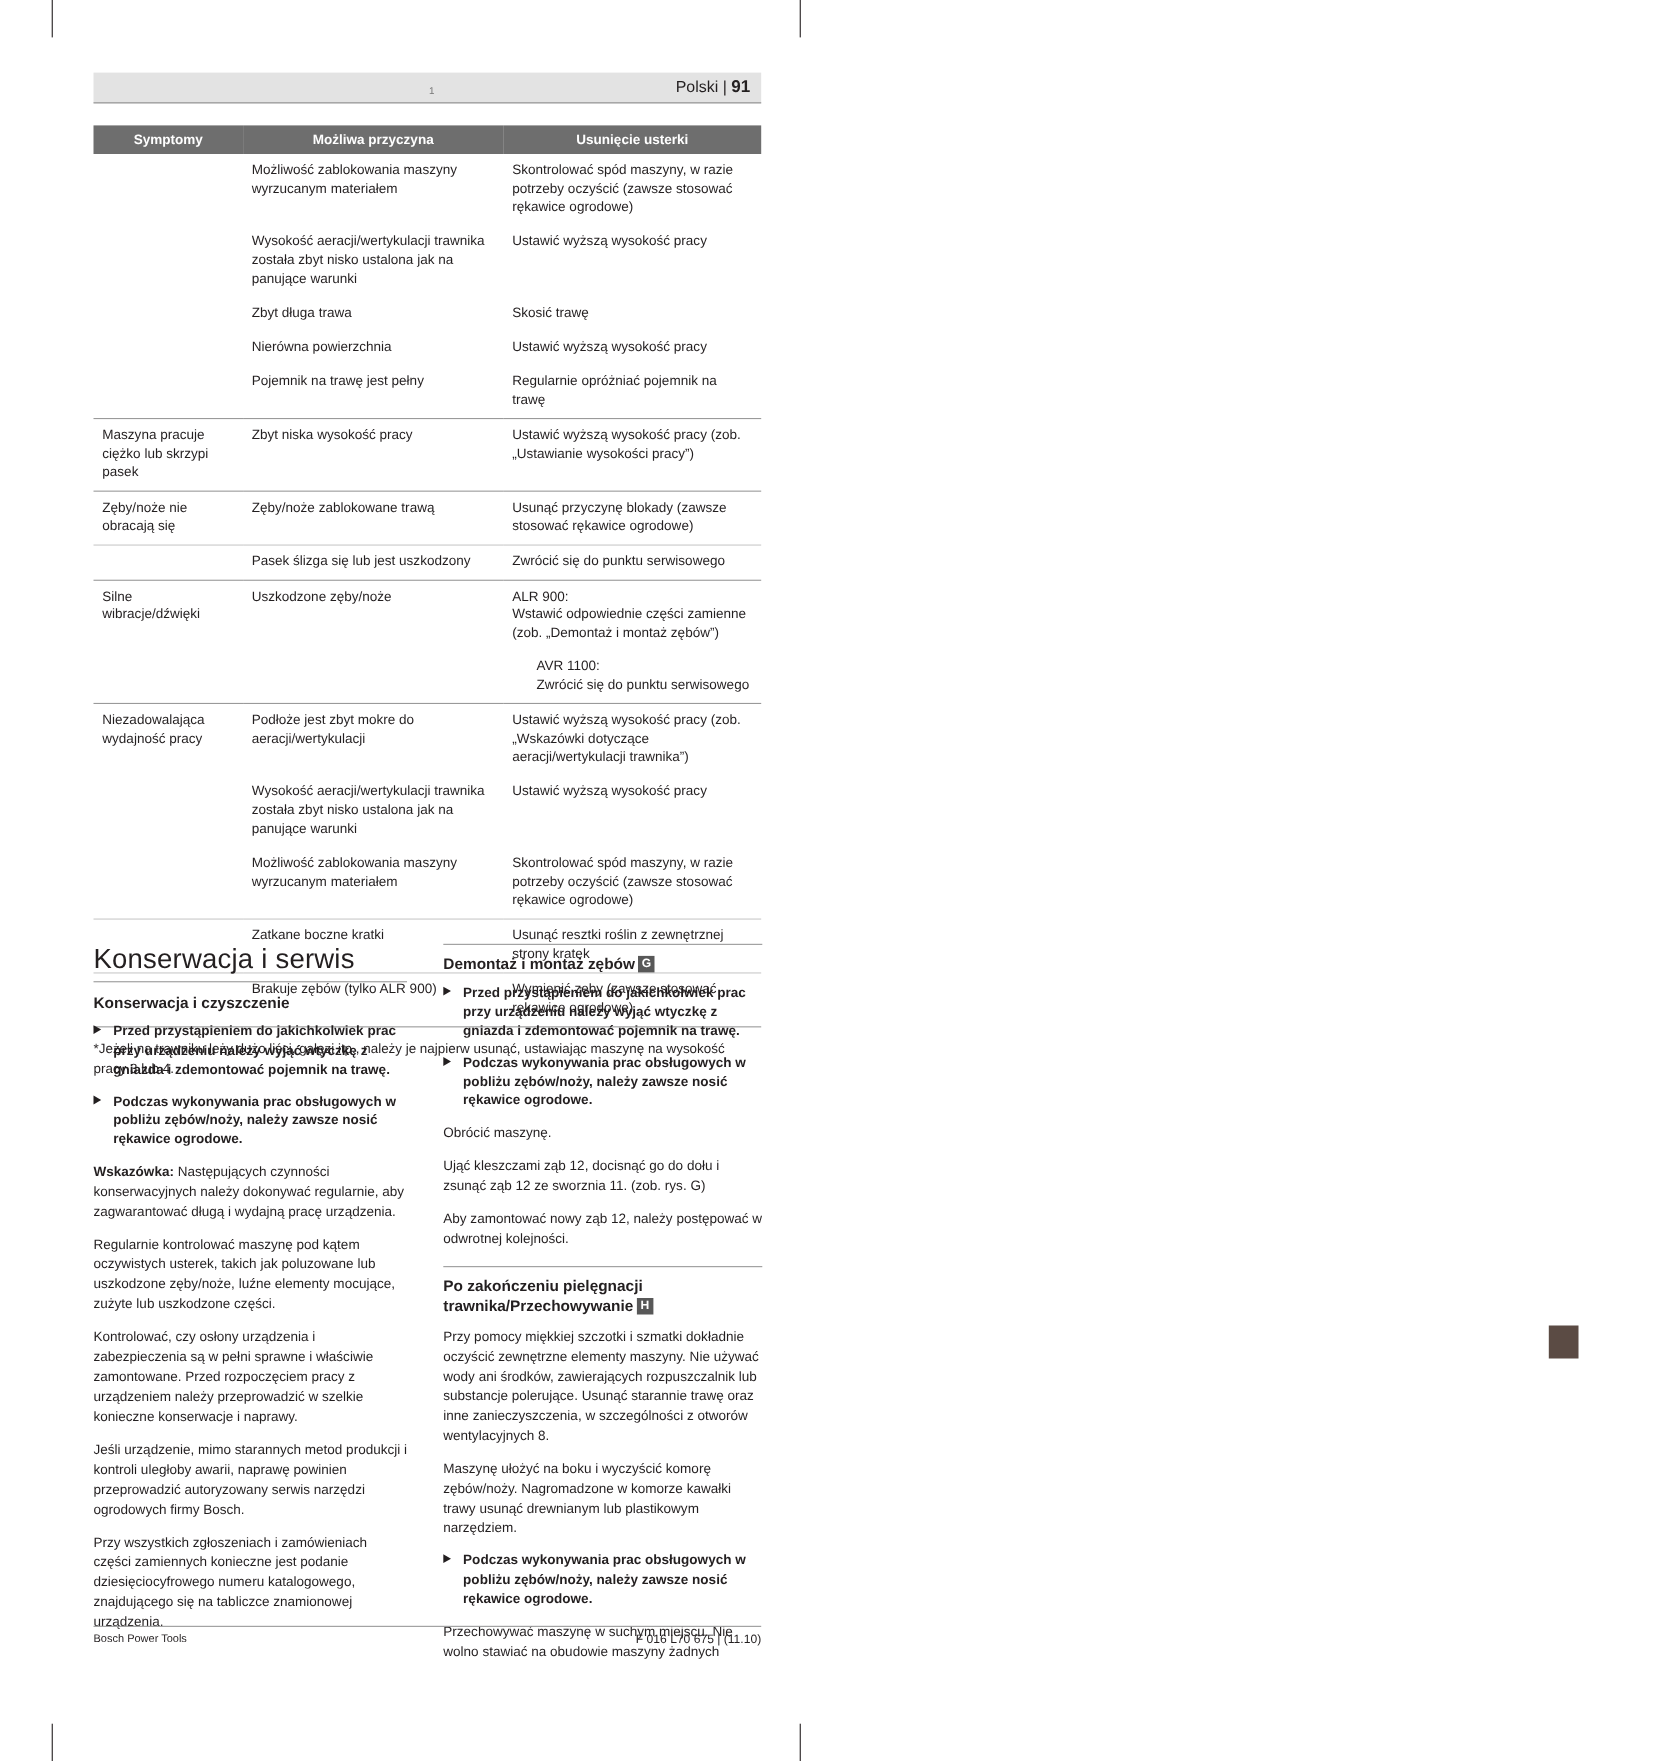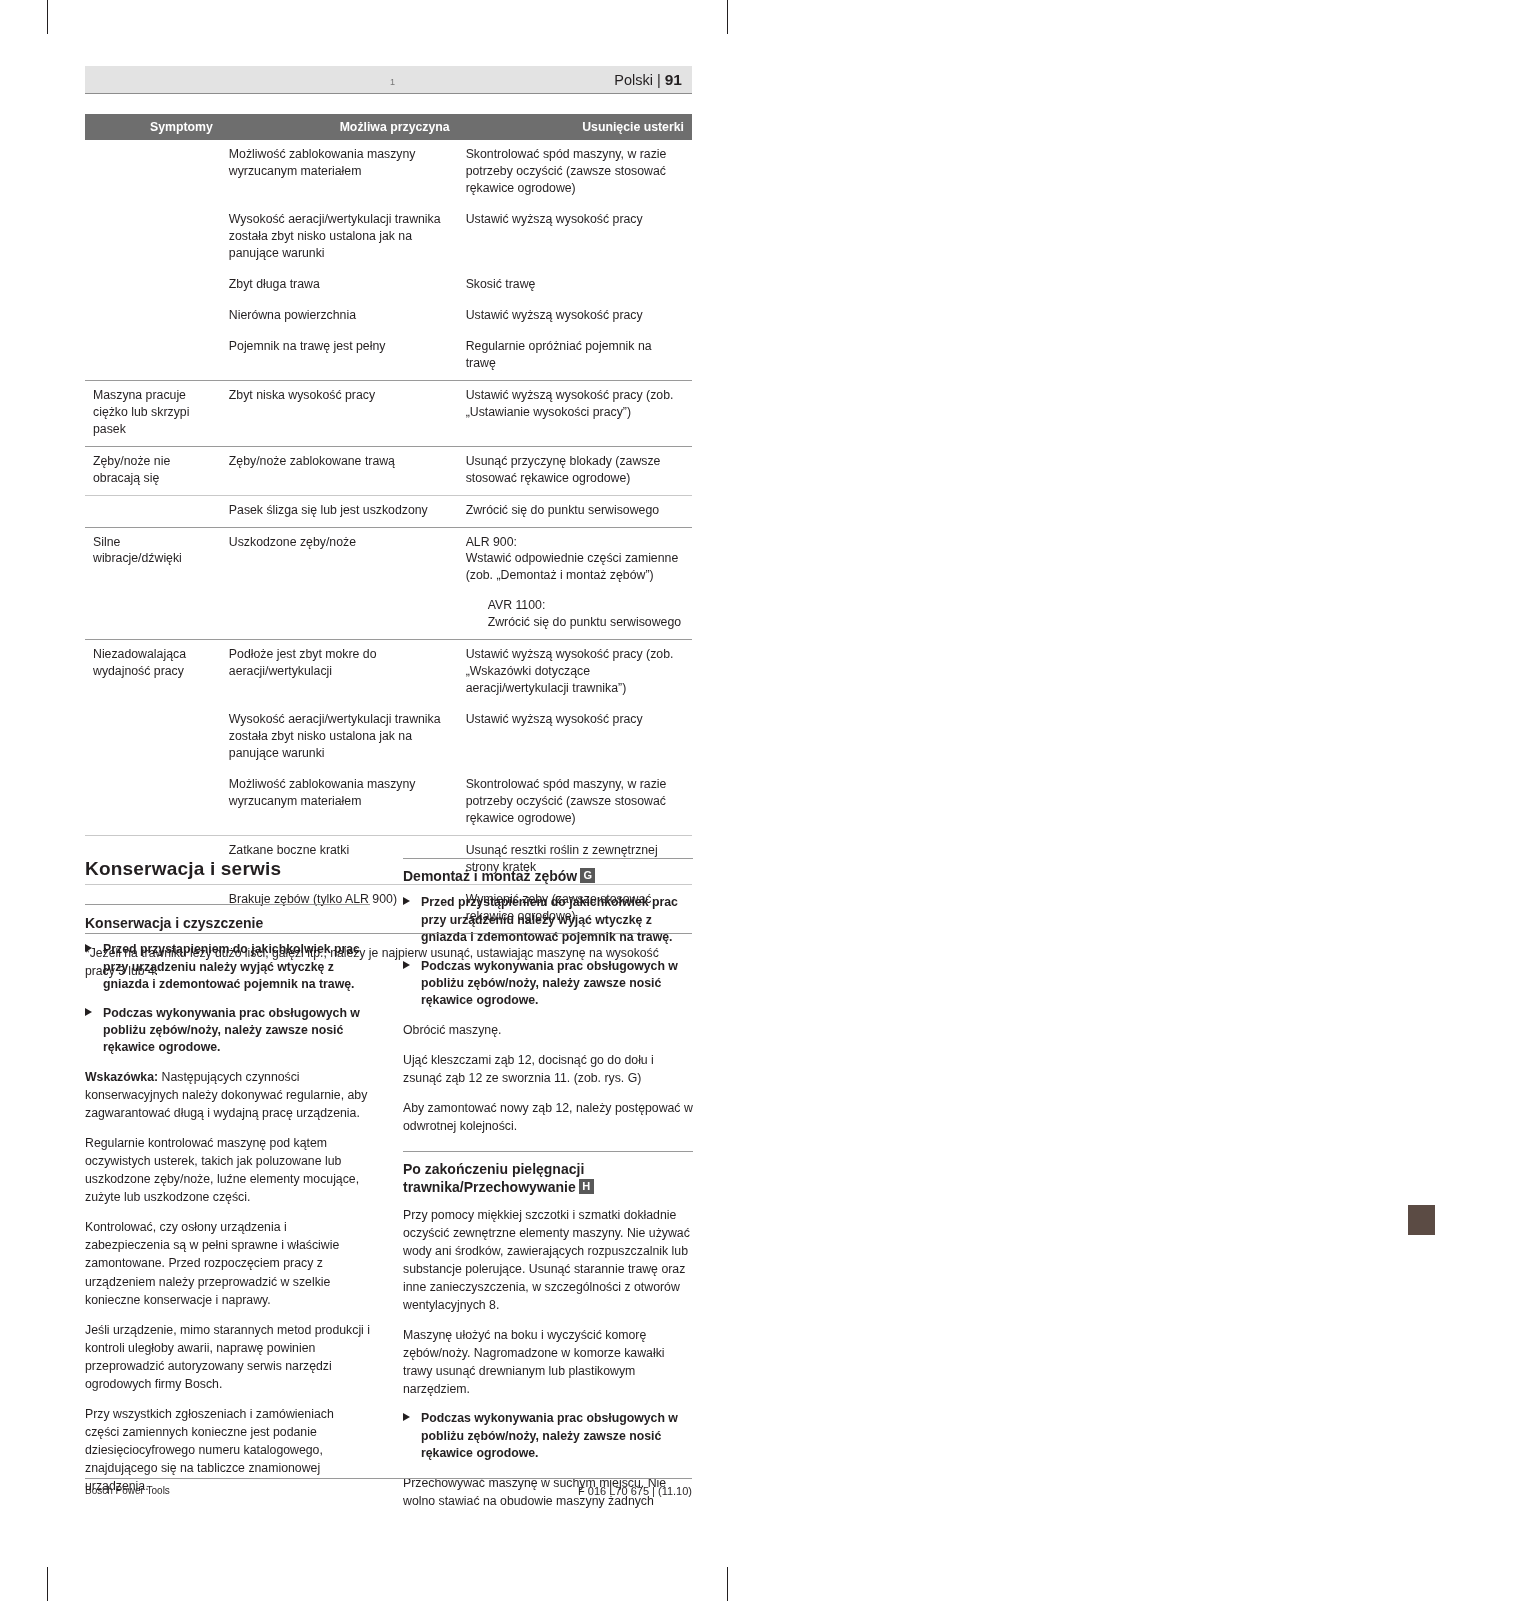--- a/index.html
+++ b/index.html
@@ -39,21 +39,21 @@
 
   
   table.tbl{
     position:absolute;left:0;top:114px;width:607px;
     border-collapse:collapse;
     font-size:12.3px;
     color:#231f20;
   }
   table.tbl th{
     background:#6e6e6e;color:#ffffff;
-    text-align:right;font-weight:bold;
+    text-align:center;font-weight:bold;
     padding:6px 8px 6px 8px;
     font-size:12.3px;
     vertical-align:middle;
   }
   table.tbl td{
     padding:6px 9px 8px 8px;
     vertical-align:top;
     line-height:1.38;
   }
   .col1{width:124px;}
@@ -69,21 +69,21 @@
   .footnote{
     position:absolute;left:0;width:600px;
     font-size:12.2px;line-height:1.45;color:#231f20;
   }
 
   
   .colL{position:absolute;left:0;width:285px;}
   .colR{position:absolute;left:318px;width:290px;}
 
   h1.sec{
-    font-size:19px;font-weight:bold;margin:0 0 24px 0;letter-spacing:.2px;
+    font-size:25px;font-weight:normal;margin:0 0 5px 0;letter-spacing:.2px;
   }
   .rule{height:1px;background:#9a9a9a;margin:0 0 9px 0;}
   .rule-top{height:1px;background:#9a9a9a;margin:0 0 8px 0;}
   h2.sub{
     font-size:14px;font-weight:bold;margin:0 0 9px 0;line-height:1.3;
   }
   p.txt{
     font-size:12.3px;line-height:1.47;margin:0 0 12px 0;
   }
   p.txt b{font-weight:bold;}

